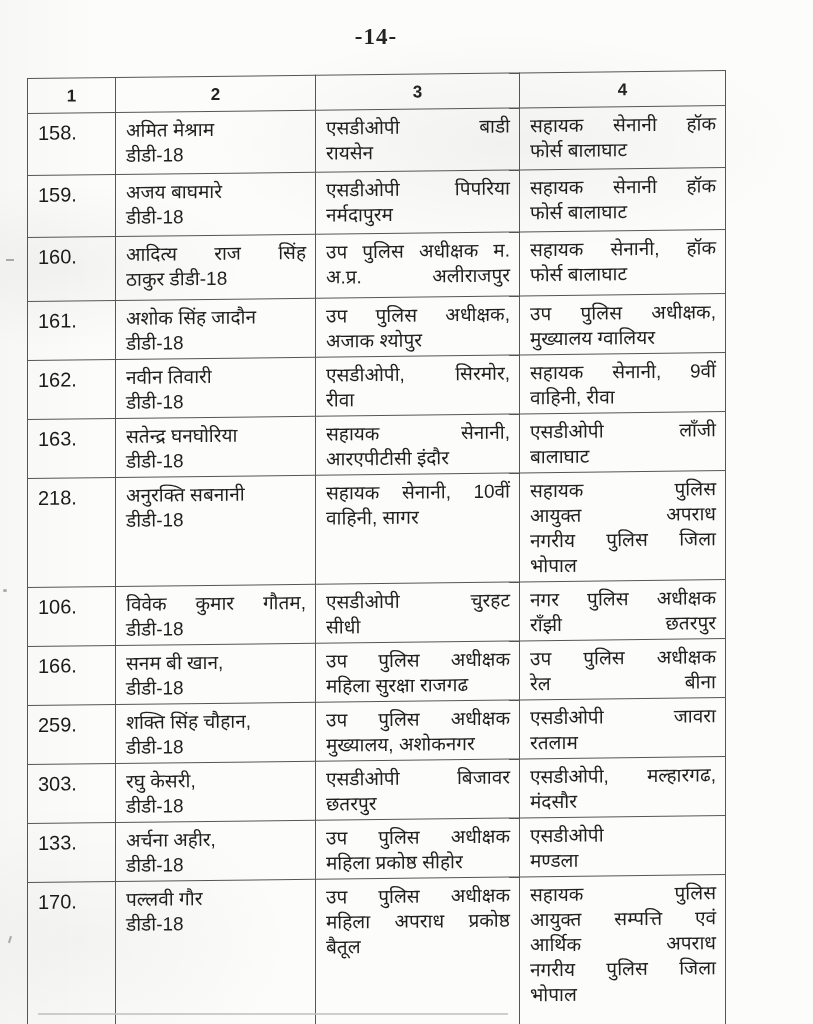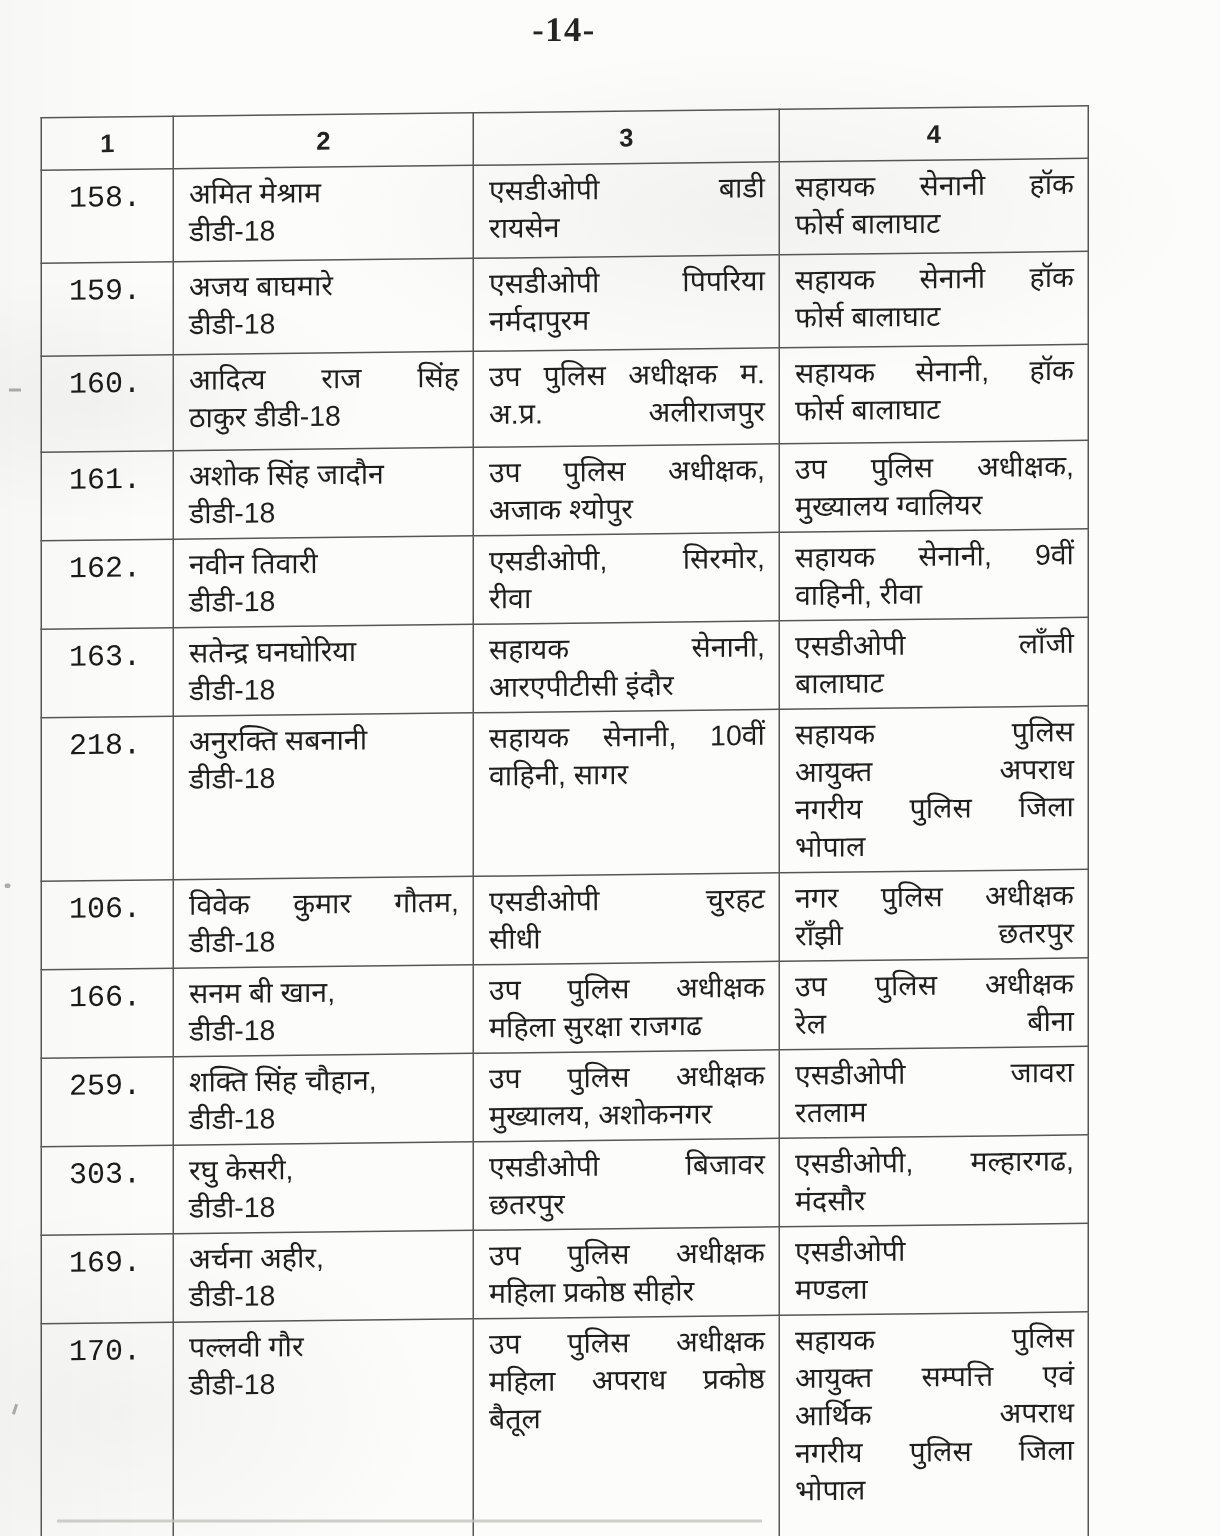--- a/index.html
+++ b/index.html
@@ -20,21 +20,21 @@
     overflow:hidden;
     background:
       radial-gradient(ellipse 420px 160px at 62% 14%, rgba(0,0,0,0.045), transparent 70%),
       radial-gradient(ellipse 260px 120px at 8% 26%, rgba(0,0,0,0.04), transparent 70%),
       radial-gradient(ellipse 300px 200px at 10% 92%, rgba(0,0,0,0.035), transparent 70%),
       linear-gradient(90deg, rgba(0,0,0,0.018), rgba(0,0,0,0) 12%),
       var(--paper);
   }
   .page-number{
     position:absolute;
-    top:7px;left:27px;width:698px;
+    top:24px;left:27px;width:698px;
     text-align:center;
     font-family:"Liberation Serif","DejaVu Serif",serif;
     font-size:23px;
     font-weight:600;
     letter-spacing:1px;
     color:#242424;
   }
   .table-wrap{
     position:absolute;
     top:78px;left:27px;width:698px;
@@ -60,23 +60,23 @@
     height:32px;
     font-family:"Liberation Sans","DejaVu Sans",sans-serif;
     font-size:17px;
     font-weight:700;
     text-align:center;
     vertical-align:middle;
     color:#222;
   }
   td{padding:5px 9px 3px 10px;}
   td.sn{
-    font-family:Liberation Mono, monospace;
+    font-family:Liberation Sans, sans-serif;
     font-size:20px;
-    text-align:center;
+    text-align:left;
     padding-right:13px;
     padding-top:7px;
     color:#1a1a1a;
   }
   .line{white-space:nowrap;}
   .line.just{display:flex;justify-content:space-between;}
   .speck{position:absolute;background:#8a8a86;opacity:.7;}
   .speck.s1{left:6px;top:259px;width:8px;height:2px;}
   .speck.s2{left:3px;top:589px;width:4px;height:3px;border-radius:2px;}
   .speck.s3{left:9px;top:936px;width:2px;height:7px;transform:rotate(18deg);}
@@ -369,21 +369,21 @@
             </td>
             <td>
               <div class="line just">
                 <span>एसडीओपी,</span>
                 <span>मल्हारगढ,</span>
               </div>
               <div class="line">मंदसौर</div>
             </td>
           </tr>
           <tr style="height: 54px;">
-            <td class="sn">169.</td>
+            <td class="sn">133.</td>
             <td>
               <div class="line">अर्चना अहीर,</div>
               <div class="line">डीडी-18</div>
             </td>
             <td>
               <div class="line just">
                 <span>उप</span>
                 <span>पुलिस</span>
                 <span>अधीक्षक</span>
               </div>

